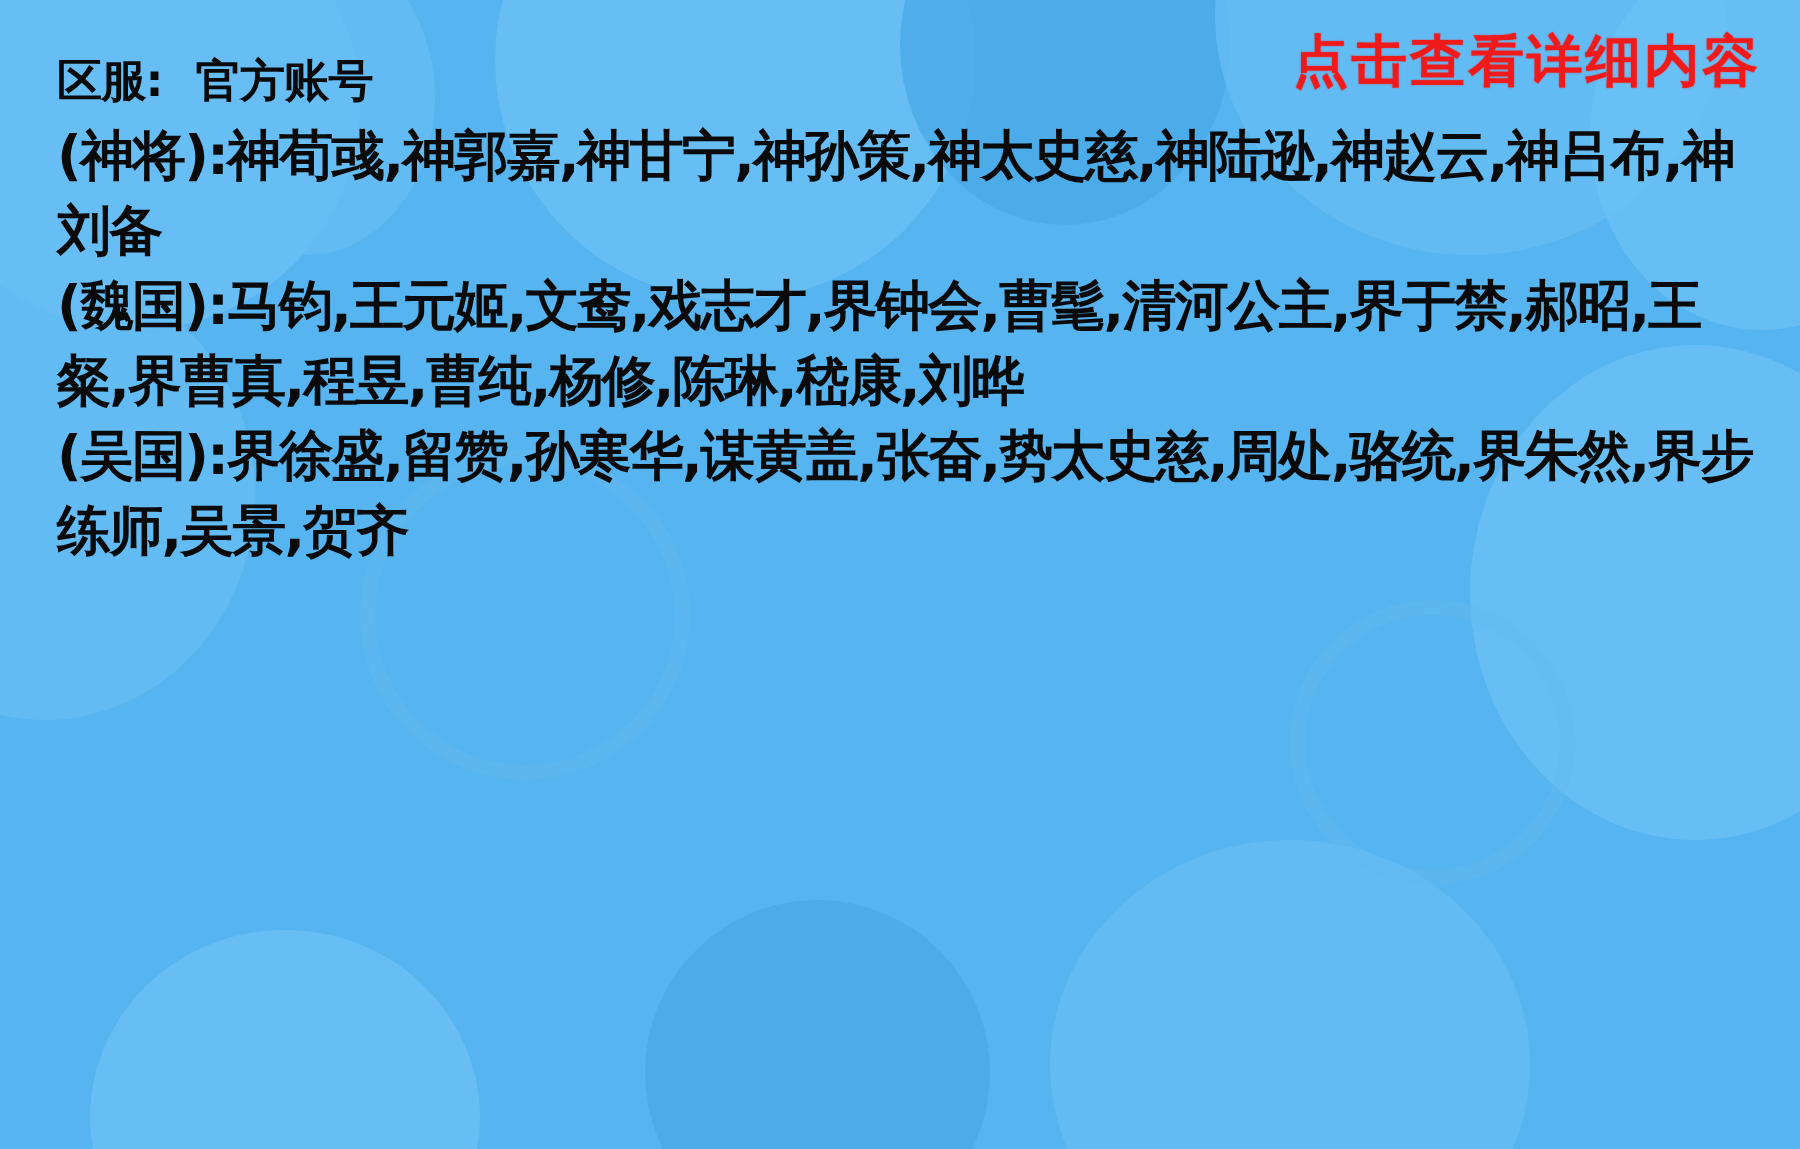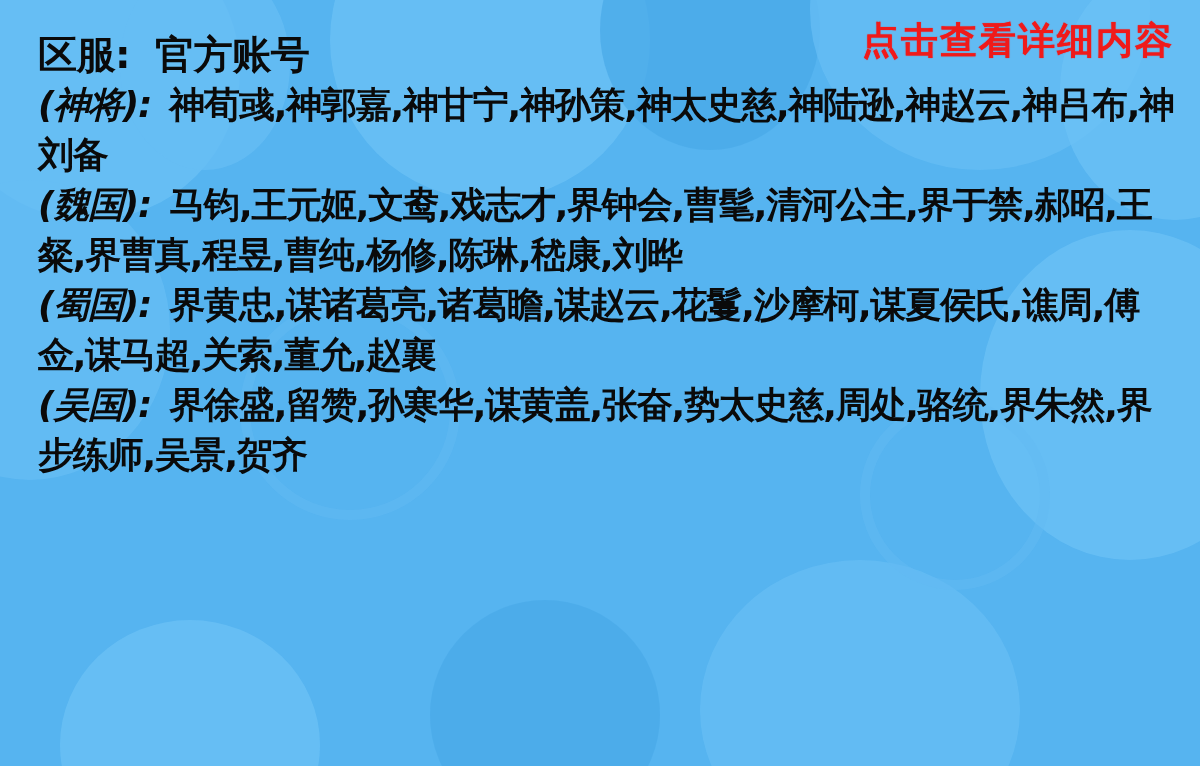--- a/index.html
+++ b/index.html
@@ -57,42 +57,41 @@
   .content {
     position: absolute;
     left: 38px;
     top: 30px;
     right: 20px;
   }
 
   .line {
     color: #0a0a0a;
     font-weight: bold;
-    font-size: 39px;
+    font-size: 30px;
     line-height: 50px;
     letter-spacing: -0.5px;
     white-space: nowrap;
   }
 
   .line .label {
     margin-right: 12px;
   }
 
   .para {
     color: #0a0a0a;
     font-weight: bold;
     font-size: 36px;
     line-height: 50px;
     letter-spacing: -1.2px;
     word-break: break-all;
     max-width: 1150px;
   }
   .para .label {
-    margin-right: 18px;
-    font-style: italic;
+    margin-right: 0;
   }
 </style>
 </head>
 <body>
 
 <div id="screen">
 
   <div class="bubble-layer">
     <div class="bubble lite" style="left:-60px;  top:-80px;  width:300px; height:300px;"></div>
     <div class="bubble" style="left:120px;  top:-40px;  width:170px; height:210px;"></div>
@@ -120,23 +119,20 @@
 
 
     <div class="para">
       <span class="label">(神将):</span><span>神荀彧,神郭嘉,神甘宁,神孙策,神太史慈,神陆逊,神赵云,神吕布,神刘备</span>
     </div>
 
     <div class="para">
       <span class="label">(魏国):</span><span>马钧,王元姬,文鸯,戏志才,界钟会,曹髦,清河公主,界于禁,郝昭,王粲,界曹真,程昱,曹纯,杨修,陈琳,嵇康,刘晔</span>
     </div>
 
-    <div class="para">
-      <span class="label">(蜀国):</span><span>界黄忠,谋诸葛亮,诸葛瞻,谋赵云,花鬘,沙摩柯,谋夏侯氏,谯周,傅佥,谋马超,关索,董允,赵襄</span>
-    </div>
 
     <div class="para">
       <span class="label">(吴国):</span><span>界徐盛,留赞,孙寒华,谋黄盖,张奋,势太史慈,周处,骆统,界朱然,界步练师,吴景,贺齐</span>
     </div>
 
 
   </div>
 </div>
 
 </body></html>

